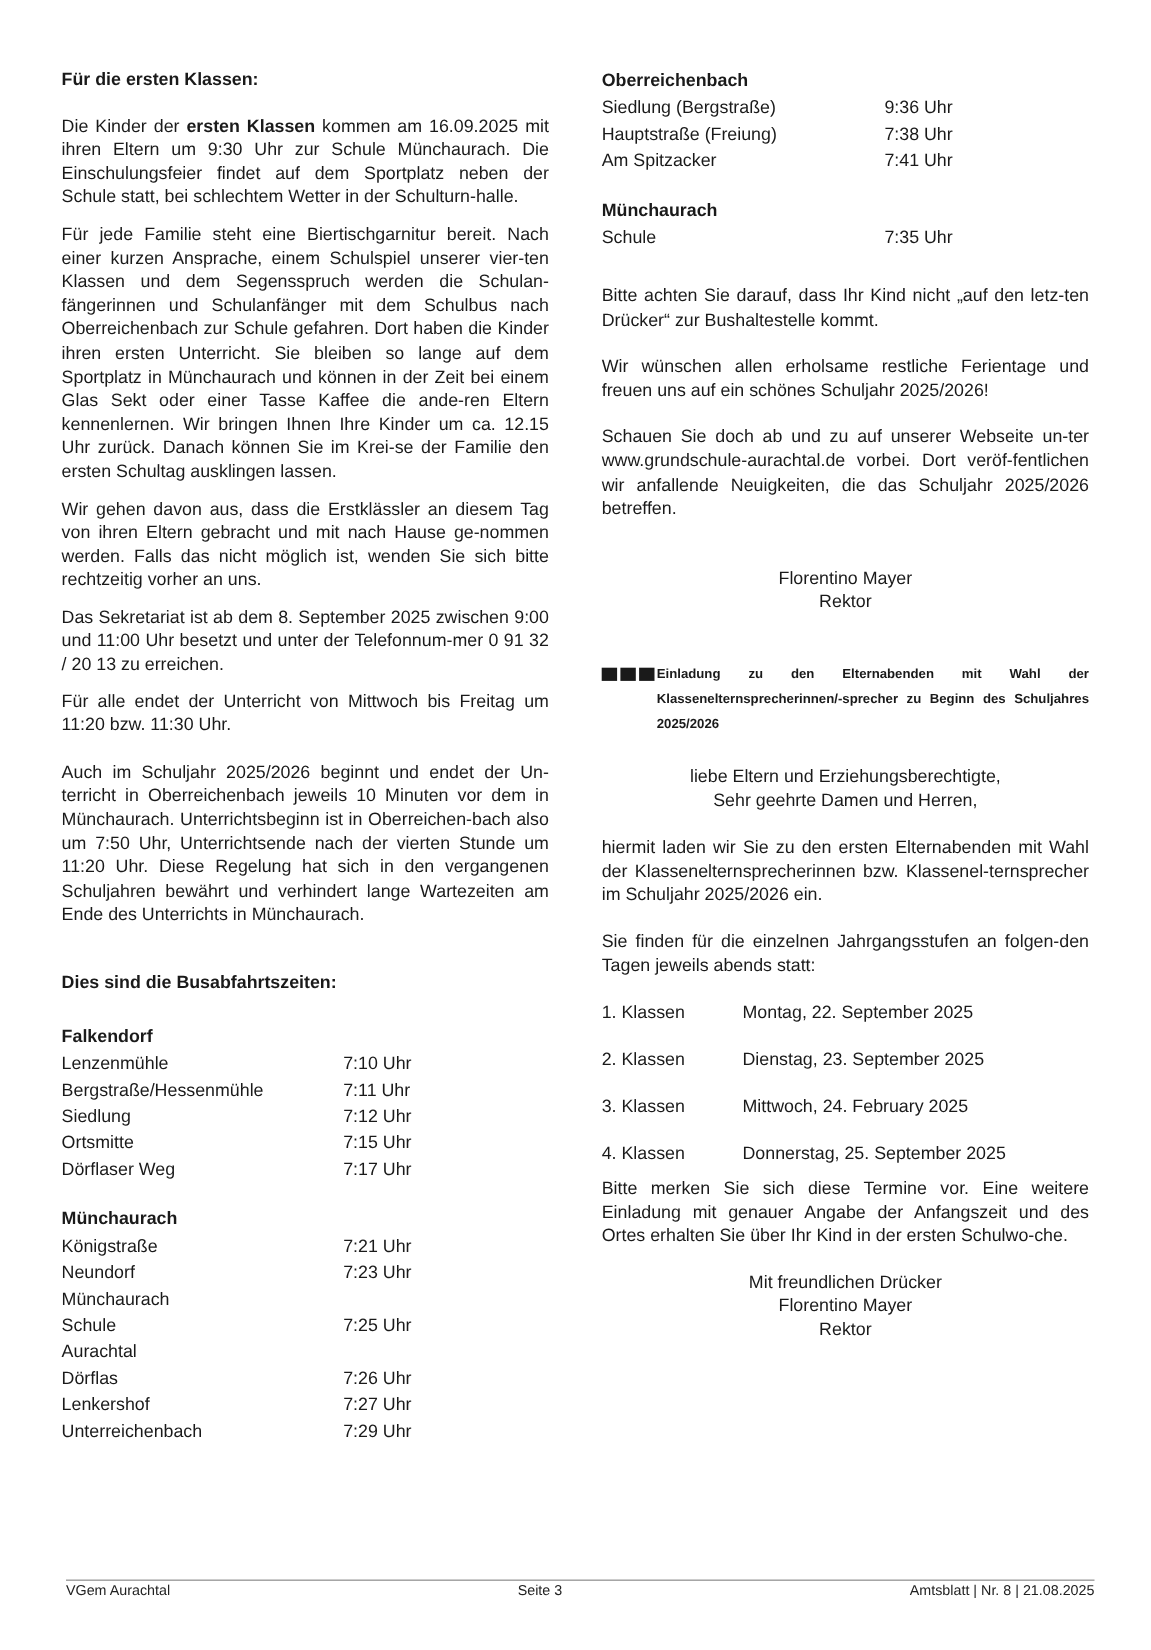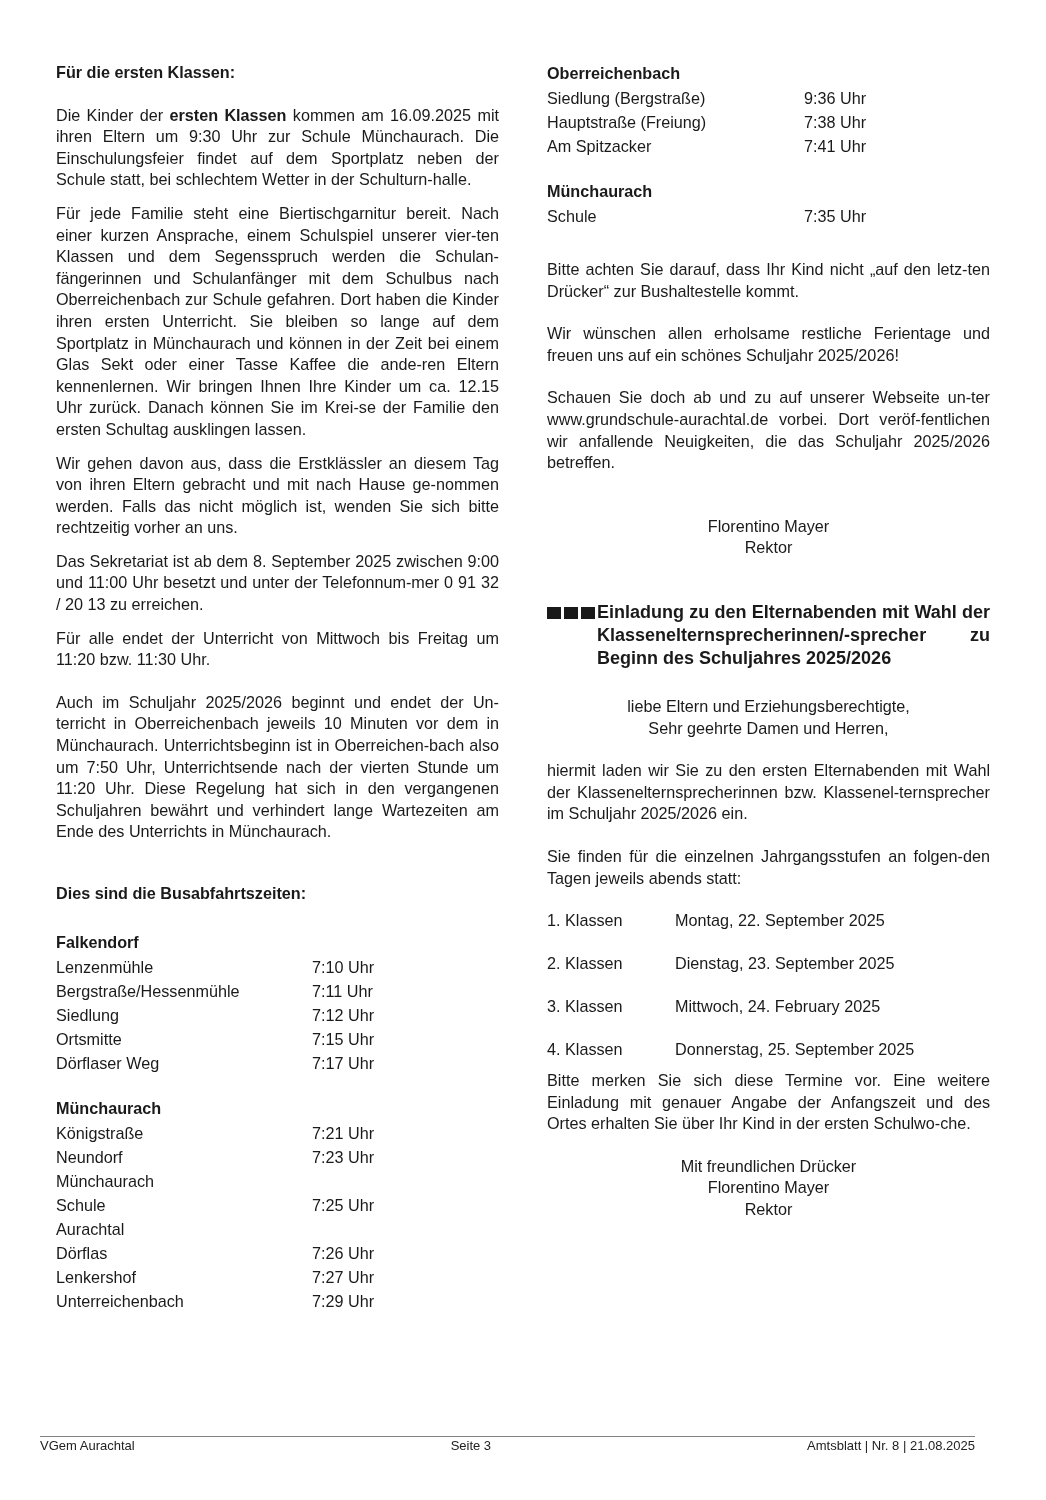--- a/index.html
+++ b/index.html
@@ -11,27 +11,27 @@
   p { margin: 0; text-align: justify; hyphens: manual; }
   .h-bold { font-weight: bold; }
   .gap-s { height: 12px; }
   .gap-m { height: 21px; }
   .gap-l { height: 40px; }
   .row { display: flex; height: 24px; line-height: 24px; }
   .row .stop { width: 256px; }
   .row-r .stop { width: 257px; }
   .group-title { font-weight: bold; height: 26px; line-height: 26px; }
   .sig p { text-align: center; }
-  .section-head { display: flex; font-weight: bold; font-size: 18px; line-height: 23px; margin-top: 2px; }
+  .section-head { display: flex; font-weight: bold; font-size: 12px; line-height: 23px; margin-top: 2px; }
   .section-head .bullets { display: flex; gap: 3px; padding-top: 6px; width: 50px; flex: 0 0 50px; }
   .section-head .bullets span { width: 14px; height: 12px; background: #1a1a1a; display: block; }
   .section-head .title { flex: 1; text-align: justify; }
   .klasse-row { display: flex; height: 43px; line-height: 22px; }
   .klasse-row .kl { width: 128px; }
-  .footer { position: absolute; left: 40px; width: 935px; top: 1436px; border-top: 1px solid #808080;
+  .footer { position: absolute; left: 60px; width: 935px; top: 1436px; border-top: 1px solid #808080;
             font-size: 13px; line-height: 18px; display: flex; justify-content: space-between; color: #222; }
   .footer span { display: block; }
 </style>
 </head>
 <body>
 
 <div class="col col-left">
   <p class="h-bold">Für die ersten Klassen:</p>
   <div class="gap-m"></div>
   <p><span>Die Kinder der </span><b>ersten Klassen</b><span> kommen am 16.09.2025 mit ihren Eltern um 9:30 Uhr zur Schule Münchaurach. Die Einschulungsfeier findet auf dem Sportplatz neben der Schule statt, bei schlechtem Wetter in der Schulturn-halle.</span></p>

